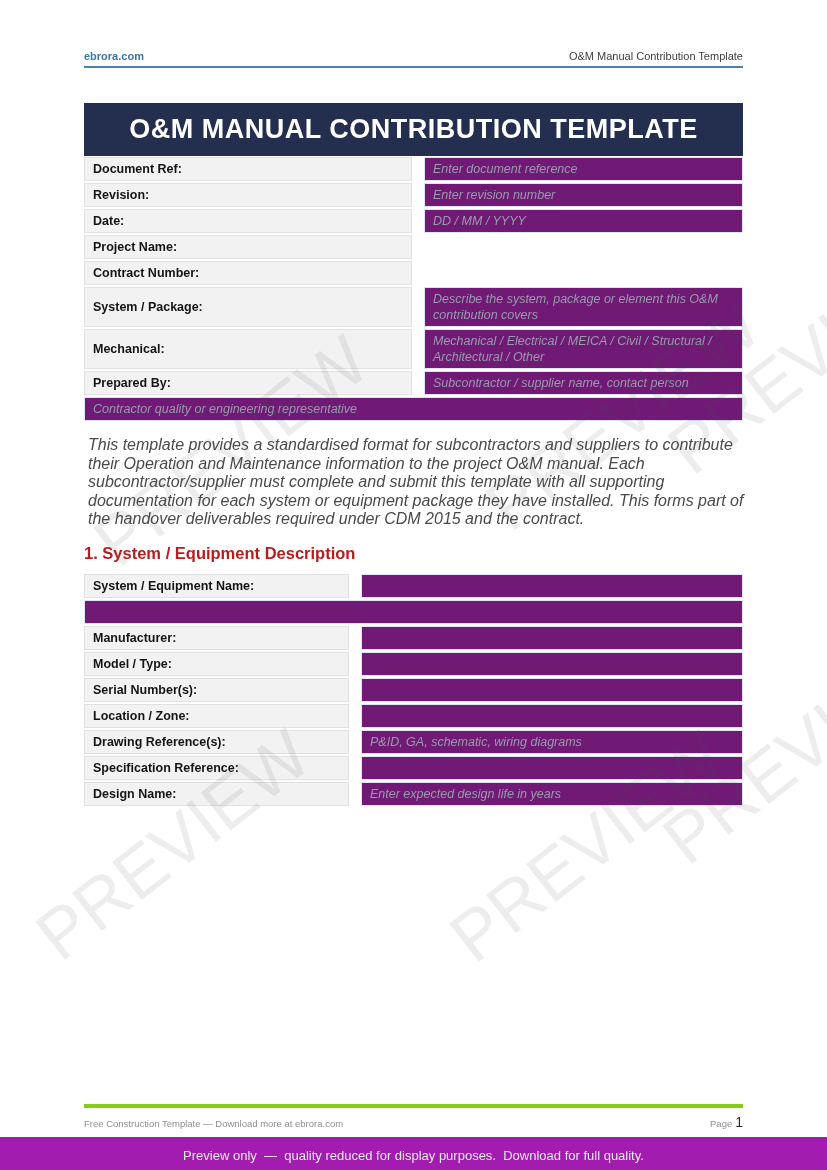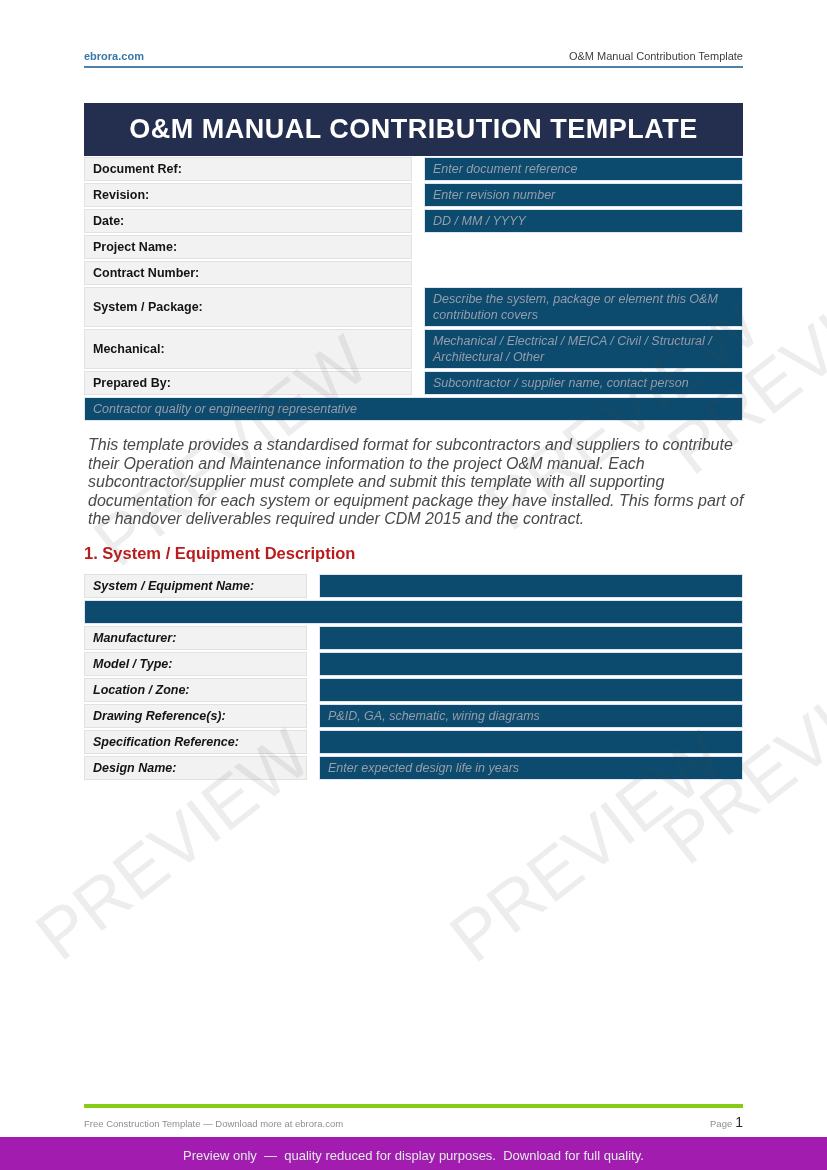--- a/index.html
+++ b/index.html
@@ -30,28 +30,28 @@
   .meta-table { top:153px; }
   .sect-table { top:570px; }
   .t-row { display:flex; gap:12px; margin-bottom:2px; }
   .t-label {
     background:#f2f2f2; border:1px solid #e1e1e1;
     display:flex; align-items:center;
     padding:3px 8px; min-height:24px;
     font-size:12.5px; font-weight:700; color:#141414;
   }
   .t-value {
-    flex:1; background:#0c4a6e; border:1px solid #dee6f5;
+    flex:1; background:#701a75; border:1px solid #dee6f5;
     display:flex; align-items:center;
     padding:3px 8px; min-height:24px;
     font-size:12.5px; font-style:italic; color:#969dab;
     line-height:16px;
   }
   .meta-table .t-label { width:328px; }
-  .sect-table .t-label { width:223px;font-style:italic; }
+  .sect-table .t-label { width:265px; }
   
   .intro {
     position:absolute; left:88px; top:432px; width:662px;
     font-size:16px; font-style:italic; color:#4a4a4a; line-height:18.5px;
   }
   
   .section-heading {
     position:absolute; left:84px; top:540px;
     font-size:16.5px; font-weight:700; color:#b91c1c;
   }
@@ -157,20 +157,24 @@
       <div class="t-row">
         <div class="t-label">Manufacturer:</div>
         <div class="t-value"></div>
       </div>
 
       <div class="t-row">
         <div class="t-label">Model / Type:</div>
         <div class="t-value"></div>
       </div>
 
+      <div class="t-row">
+        <div class="t-label">Serial Number(s):</div>
+        <div class="t-value"></div>
+      </div>
 
       <div class="t-row">
         <div class="t-label">Location / Zone:</div>
         <div class="t-value"></div>
       </div>
 
       <div class="t-row">
         <div class="t-label">Drawing Reference(s):</div>
         <div class="t-value">P&amp;ID, GA, schematic, wiring diagrams</div>
       </div>

